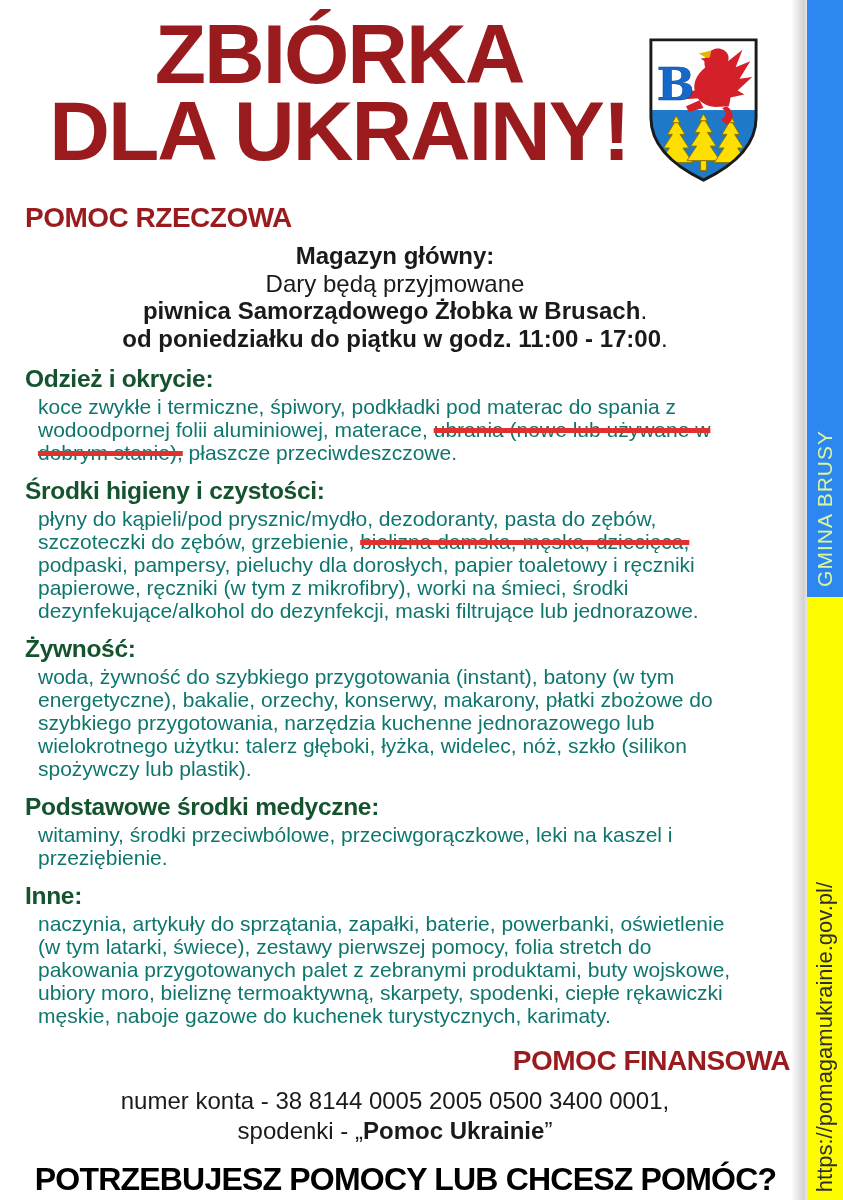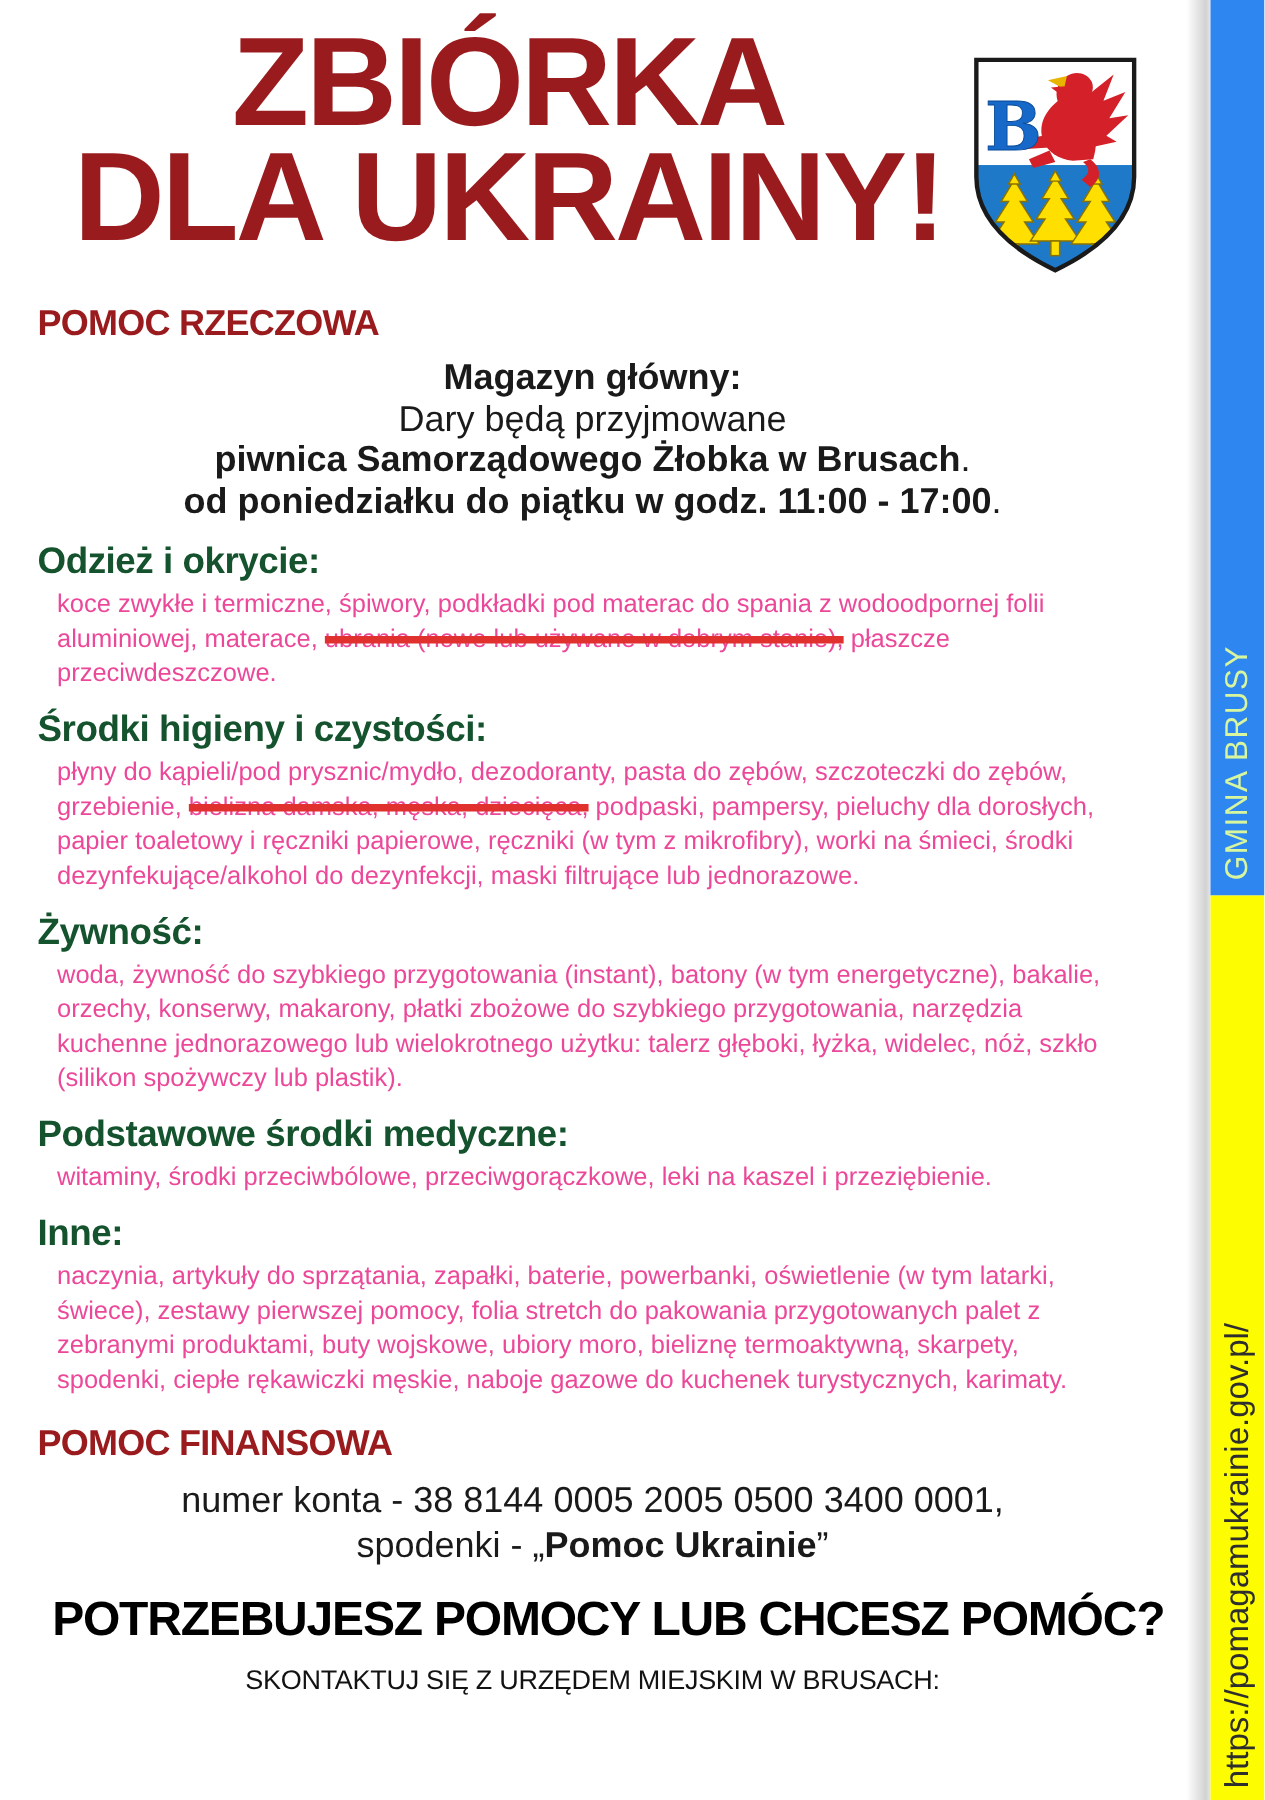--- a/index.html
+++ b/index.html
@@ -29,35 +29,35 @@
 
   .masthead{position:relative;height:196px;}
   .title{
     position:absolute;left:0;top:16px;width:678px;margin:0;
     text-align:center;color:#9a1b1e;font-weight:bold;
     font-size:84px;line-height:0.92;letter-spacing:-2px;
   }
   .crest{position:absolute;top:36px;right:27px;width:119px;height:150px;}
 
   .red-heading{
-    color:#9a1b1e;font-weight:bold;font-size:24px;
+    color:#9a1b1e;font-weight:bold;font-size:28px;
     margin:6px 0 2px 25px;letter-spacing:-0.5px;
   }
-  .red-heading.finance{margin-top:18px;}
+  .red-heading.finance{margin-top:18px;text-align:right;}
 
   .magazyn{text-align:center;color:#1a1a1a;font-size:24px;line-height:27.5px;margin-top:8px;}
   .magazyn p{margin:0;}
 
   .cat-heading{
     color:#14532d;font-weight:bold;font-size:24.5px;
     margin:13px 0 2px 25px;letter-spacing:-0.3px;
   }
   .cat-body{
-    margin:0 44px 0 38px;color:#ec4899;
-    font-size:17px;line-height:23px;
+    margin:0 44px 0 38px;color:#0f766e;
+    font-size:21px;line-height:23px;
   }
   .strike{
     text-decoration-line:line-through;
     text-decoration-color:#e0312e;
     text-decoration-thickness:5px;
   }
 
   .account{ text-align:center;color:#1a1a1a;font-size:24px;line-height:28px;margin:10px 0 0; }
   .account p{margin:2px;}
 

